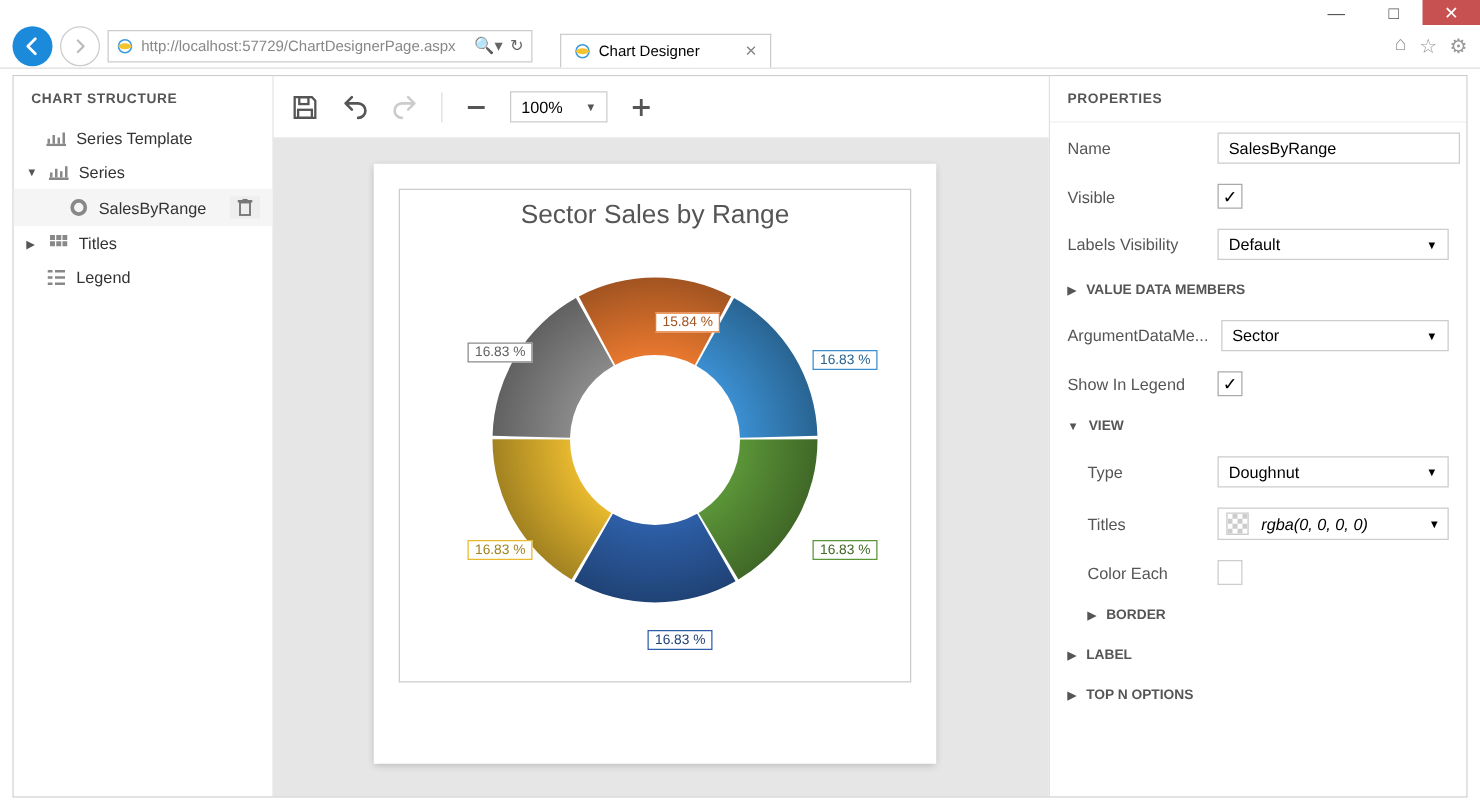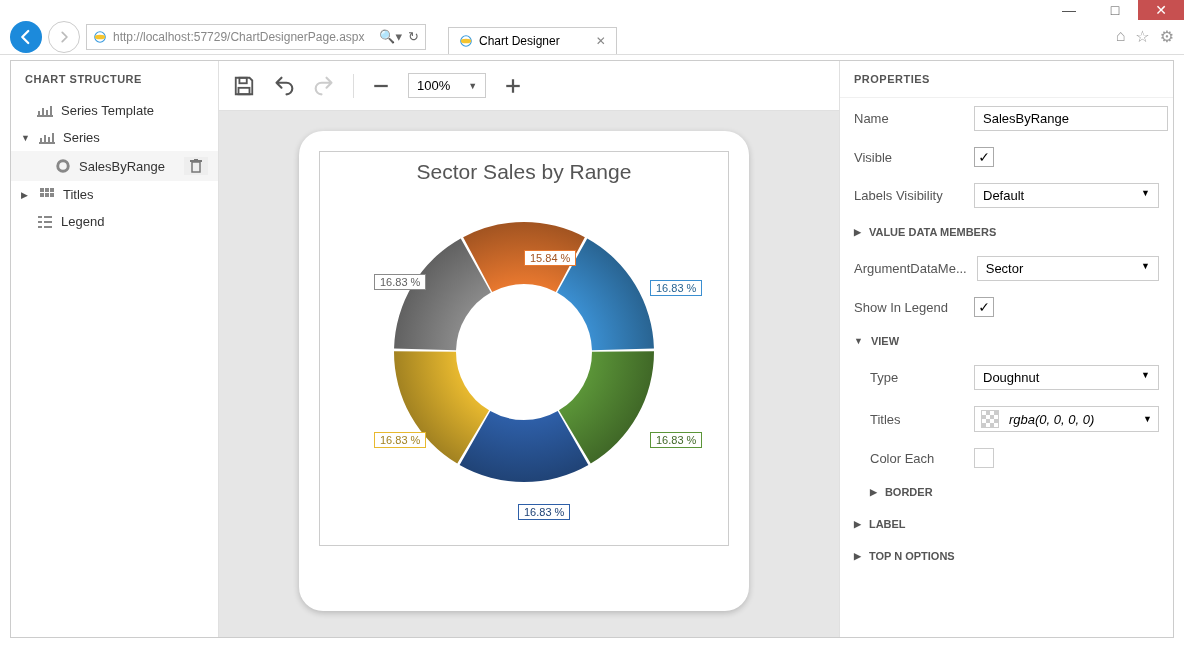--- a/index.html
+++ b/index.html
@@ -39,34 +39,34 @@
 
 
 .canvas-area { flex: 1; background: #e6e6e6; position: relative; }
 .toolbar { position: absolute; top: 0; left: 0; right: 0; height: 50px; background: #fff; border-bottom: 1px solid #e0e0e0; display: flex; align-items: center; padding: 0 14px; gap: 18px; }
 .tool-btn { font-size: 20px; color: #555; cursor: pointer; display: flex; align-items: center; }
 .tool-btn.disabled { color: #ccc; }
 .tool-sep { width: 1px; height: 24px; background: #ddd; }
 .zoom-select { border: 1px solid #ccc; padding: 4px 8px; font-size: 13px; display: flex; align-items: center; gap: 18px; }
 .zoom-select .caret-dn { font-size: 9px; color: #555; }
 
-.chart-page { position: absolute; top: 70px; left: 80px; width: 450px; height: 480px; background: #fff; box-shadow: 0 2px 6px rgba(0,0,0,0.2); padding: 20px; border-radius: 24px; }
+.chart-page { position: absolute; top: 70px; left: 80px; width: 450px; height: 480px; background: #fff; box-shadow: 0 2px 6px rgba(0,0,0,0.2); padding: 20px; }
 .chart-inner { border: 1px solid #ccc; width: 100%; height: 395px; position: relative; }
 .chart-title { text-align: center; font-size: 21px; color: #555; padding: 8px 0 4px 0; font-weight: 400; }
 .donut-wrap { position: absolute; top: 50px; left: 50%; transform: translateX(-50%); }
 .slice-label { position: absolute; border: 1px solid; padding: 1px 5px; font-size: 11px; background: #fff; }
 
 
 .props { width: 334px; border-left: 1px solid #e0e0e0; background: #fff; padding: 0; }
 .props-header { padding: 12px 14px; font-size: 11px; font-weight: bold; color: #555; letter-spacing: 0.5px; border-bottom: 1px solid #f0f0f0; }
 .prop-row { display: flex; align-items: center; padding: 8px 14px; gap: 10px; }
 .prop-label { flex: 0 0 110px; font-size: 13px; color: #555; }
 .prop-input { flex: 1; border: 1px solid #ccc; padding: 4px 8px; font-size: 13px; }
 .prop-check { width: 20px; height: 20px; border: 1px solid #aaa; display: flex; align-items: center; justify-content: center; font-size: 14px; }
-.prop-select { flex: 1; border: 1px solid #ccc; padding: 4px 8px; font-size: 13px; display: flex; justify-content: space-between; }
+.prop-select { flex: 1; border: 1px solid #ccc; padding: 4px 8px; font-size: 13px; display: flex; align-items: center; justify-content: space-between; }
 .prop-select .caret-dn { font-size: 9px; }
 .section-hdr { display: flex; align-items: center; gap: 8px; padding: 10px 14px; font-size: 11px; font-weight: bold; color: #555; cursor: pointer; }
 .section-hdr .caret { font-size: 9px; }
 .prop-row.indent { padding-left: 30px; }
 .color-swatch { width: 18px; height: 18px; background: repeating-conic-gradient(#ccc 0 25%, #fff 0 50%) 0 0/8px 8px; border: 1px solid #ccc; margin-right: 4px; }
 .color-box-empty { width: 20px; height: 20px; border: 1px solid #ccc; }
 .prop-color-select { flex: 1; border: 1px solid #ccc; padding: 3px 6px; font-size: 13px; display: flex; align-items: center; gap: 6px; font-style: italic; }
 .prop-color-select .caret-dn { margin-left: auto; font-size: 9px; }
 
 svg { display: block; }

